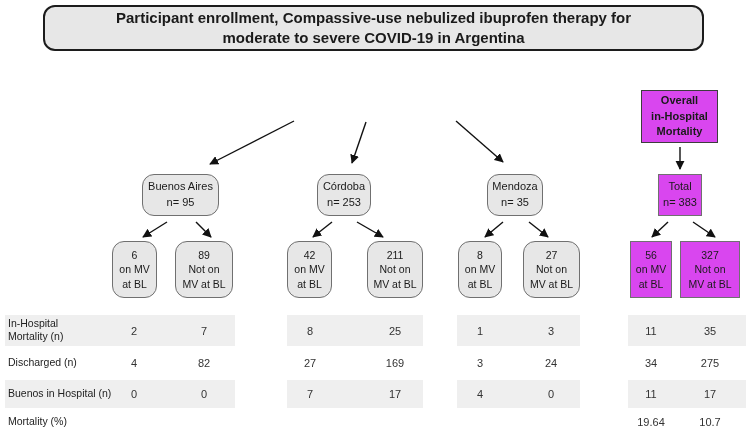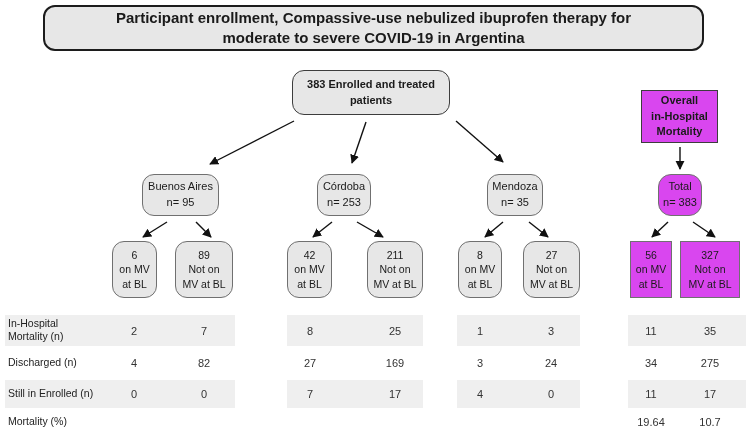--- a/index.html
+++ b/index.html
@@ -62,44 +62,40 @@
 </head>
 <body>
 
 <div class="stage">
 
   <div class="box title-box fill-gray bd-dark">
     <div class="prewrap">Participant enrollment, Compassive-use nebulized ibuprofen therapy for
 moderate to severe COVID-19 in Argentina</div>
   </div>
 
-  <div class="box enrolled-box fill-gray bd-mid">
-    <div class="prewrap">383 Enrolled and treated
-patients</div>
-  </div>
 
   <div class="box overall-box fill-white bd-mid">
     <div class="prewrap">Overall
 in-Hospital
 Mortality</div>
   </div>
 
   <div class="box site-box fill-gray bd-light" style="left:142px;width:77px;">
     <div>Buenos Aires</div>
     <div>n= 95</div>
   </div>
   <div class="box site-box fill-gray bd-light" style="left:317px;width:54px;">
     <div>Córdoba</div>
     <div>n= 253</div>
   </div>
   <div class="box site-box fill-gray bd-light" style="left:487px;width:56px;">
     <div>Mendoza</div>
     <div>n= 35</div>
   </div>
-  <div class="box site-box fill-white bd-light" style="left:658px;width:44px;border-radius:13px;">
+  <div class="box site-box fill-white bd-light" style="left:658px;width:44px;">
     <div>Total</div>
     <div>n= 383</div>
   </div>
 
   <div class="box mv-box fill-gray bd-light" style="left:112px;width:45px;">
     <div>6</div>
     <div class="prewrap">on MV
 at BL</div>
   </div>
   <div class="box mv-box fill-gray bd-light" style="left:175px;width:58px;">
@@ -187,21 +183,21 @@
     <span class="tval" style="left:551px;">24</span>
     <span class="tval" style="left:651px;">34</span>
     <span class="tval" style="left:710px;">275</span>
   </div>
 
   <div class="trow" style="top:380px;height:28px;">
     <div class="band" style="left:5px;width:230px;"></div>
     <div class="band" style="left:287px;width:136px;"></div>
     <div class="band" style="left:457px;width:123px;"></div>
     <div class="band" style="left:628px;width:118px;"></div>
-    <div class="tlabel">Still in Enrolled (n)</div>
+    <div class="tlabel">Buenos in Hospital (n)</div>
     <span class="tval" style="left:134px;">0</span>
     <span class="tval" style="left:204px;">0</span>
     <span class="tval" style="left:310px;">7</span>
     <span class="tval" style="left:395px;">17</span>
     <span class="tval" style="left:480px;">4</span>
     <span class="tval" style="left:551px;">0</span>
     <span class="tval" style="left:651px;">11</span>
     <span class="tval" style="left:710px;">17</span>
   </div>
 

